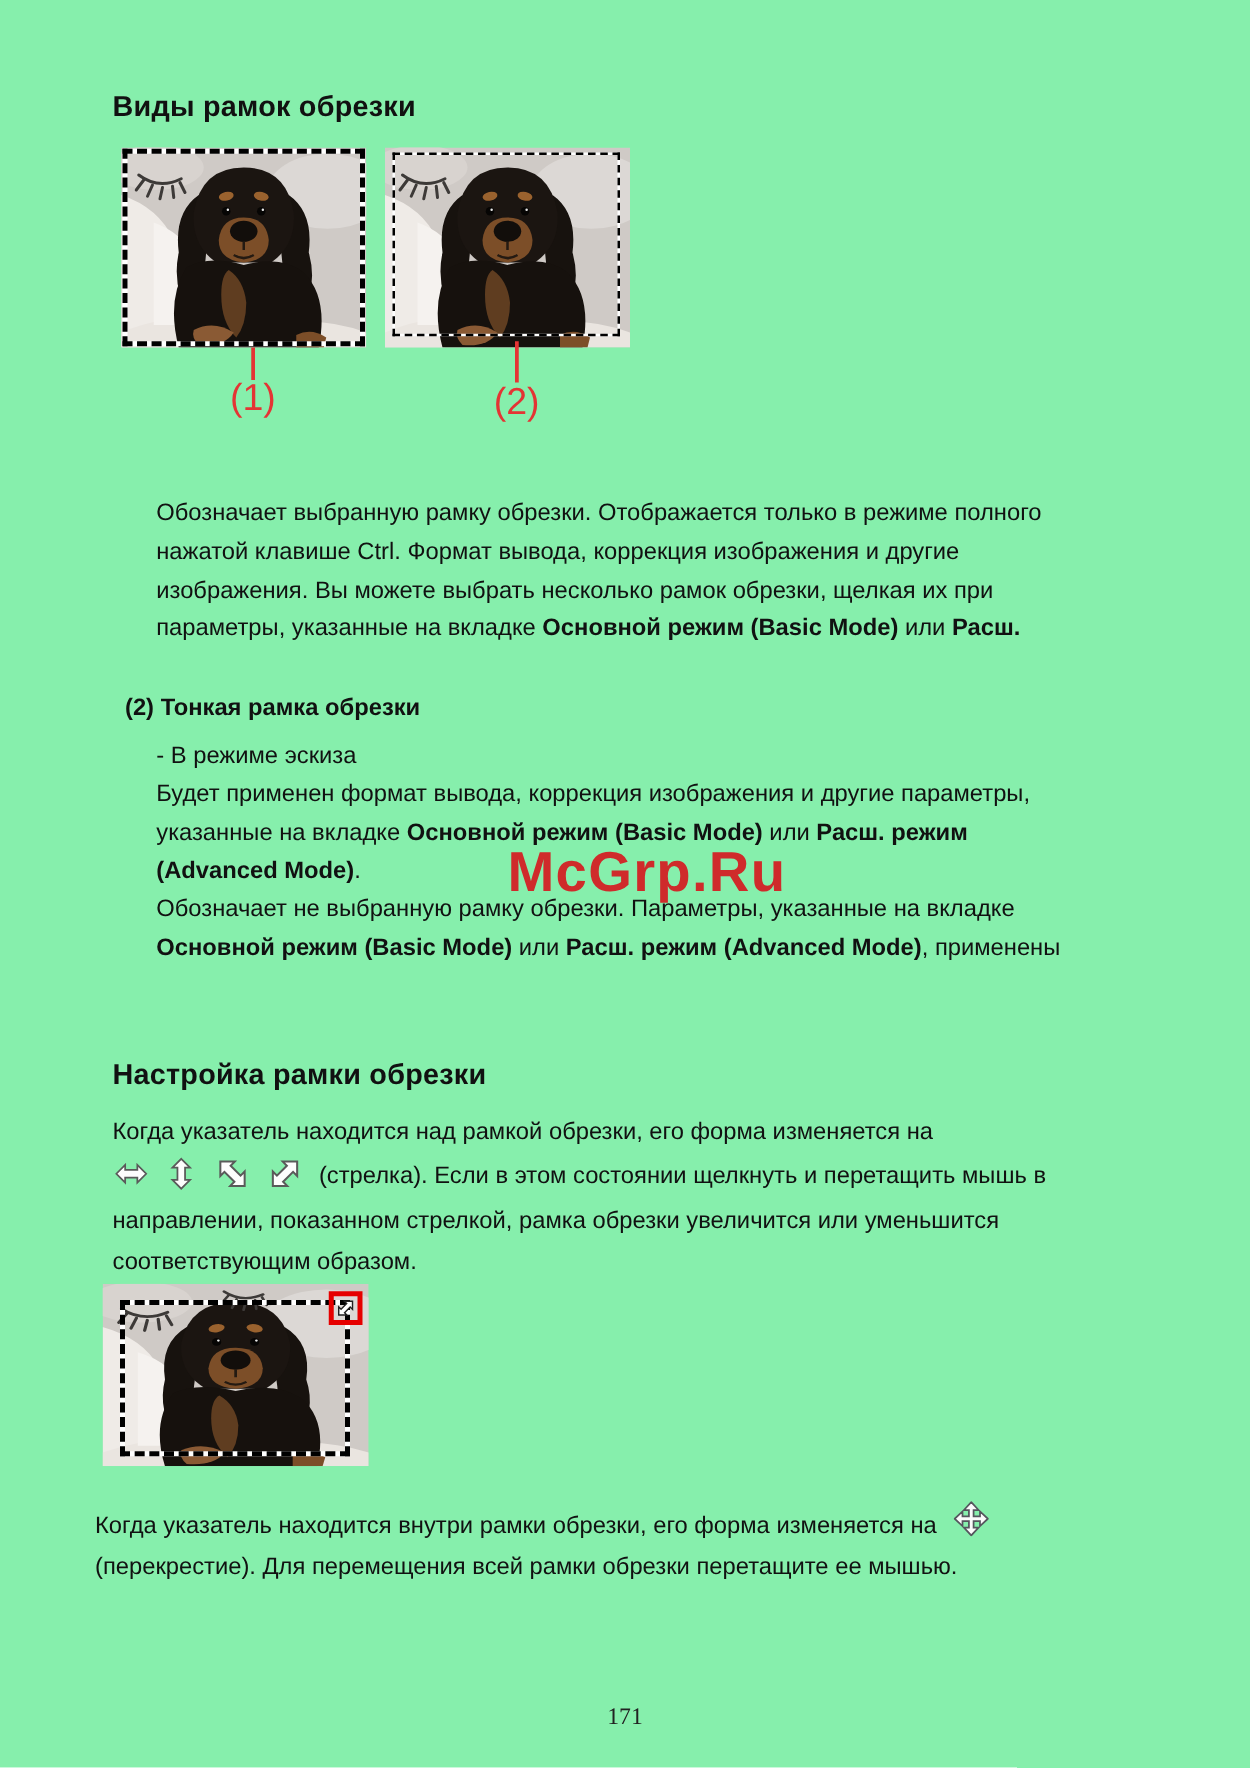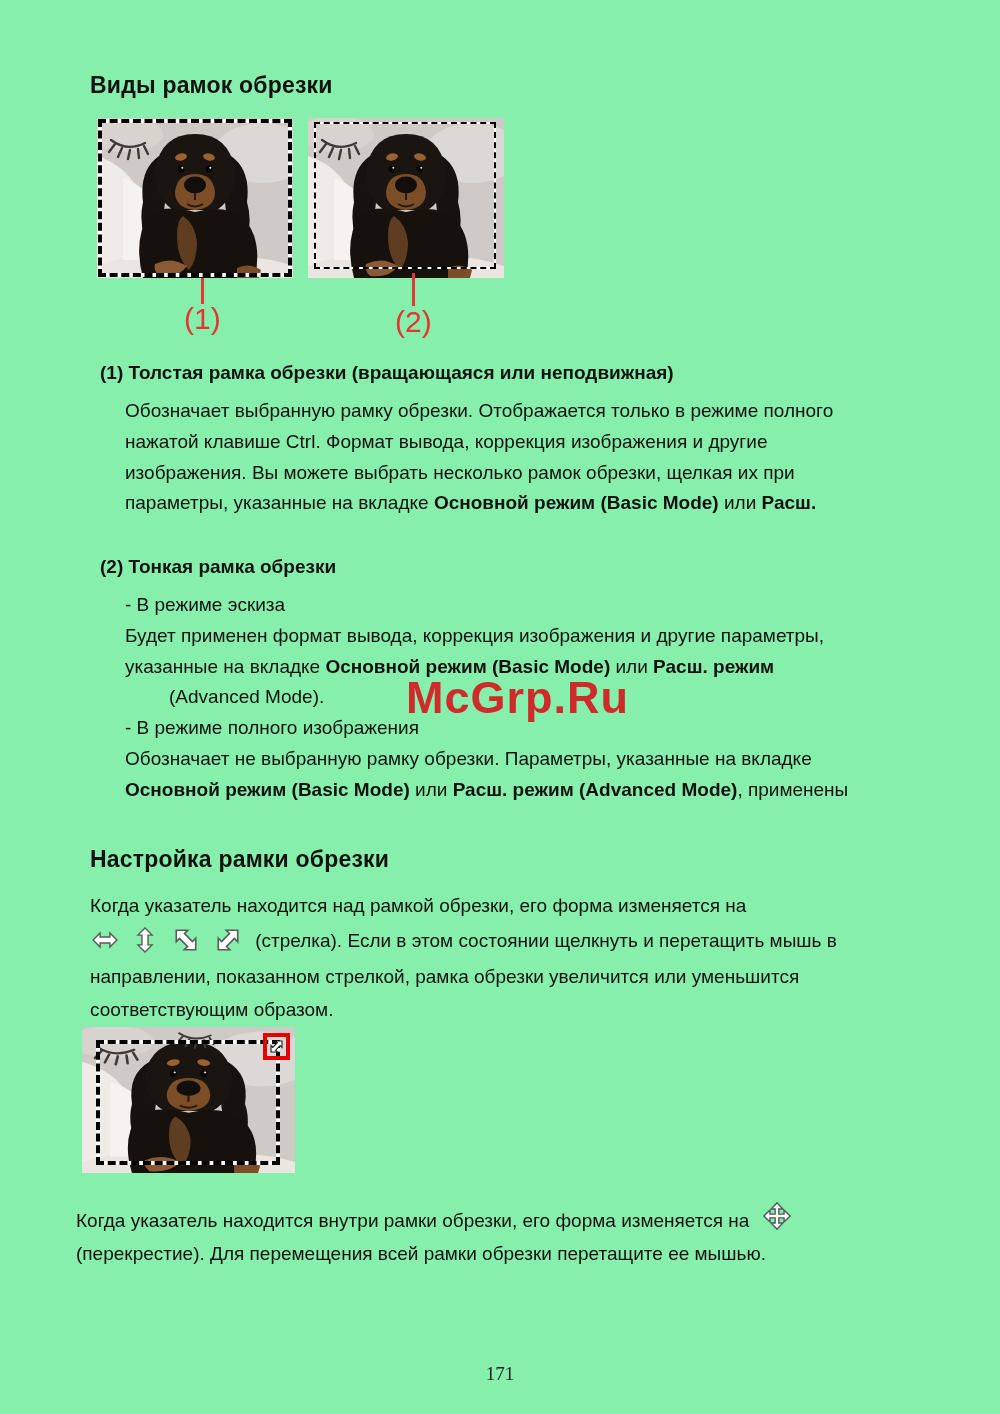--- a/index.html
+++ b/index.html
@@ -97,35 +97,33 @@
         <use href="#dogscene"></use>
       </svg>
     <div class="frame thin" style="left:6px; top:4px; right:8px; bottom:9px;"></div>
   </div>
 
   <div class="redline" style="left:201px; top:278px; height:26px;"></div>
   <div class="redlabel" style="left:184px; top:302px;">(1)</div>
   <div class="redline" style="left:412px; top:273px; height:33px;"></div>
   <div class="redlabel" style="left:395px; top:305px;">(2)</div>
 
-  <div class="abs item-head" style="left:100px; top:362px;">(1) Толстая рамка обрезки (вращающаяся или неподвижная)</div>
   <div class="abs body-text" style="left:125px; top:396px;">
       <div class="tl"><span>Обозначает выбранную рамку обрезки. Отображается только в режиме полного</span></div>
       <div class="tl"><span>нажатой клавише Ctrl. Формат вывода, коррекция изображения и другие</span></div>
       <div class="tl"><span>изображения. Вы можете выбрать несколько рамок обрезки, щелкая их при</span></div>
       <div class="tl"><span>параметры, указанные на вкладке </span><span style="font-weight: bold;">Основной режим (Basic Mode)</span><span> или </span><span style="font-weight: bold;">Расш.</span></div>
     </div>
 
   <div class="abs item-head" style="left:100px; top:556px;">(2) Тонкая рамка обрезки</div>
   <div class="abs body-text" style="left:125px; top:590px;">
       <div class="tl"><span>- В режиме эскиза</span></div>
       <div class="tl"><span>Будет применен формат вывода, коррекция изображения и другие параметры,</span></div>
       <div class="tl"><span>указанные на вкладке </span><span style="font-weight: bold;">Основной режим (Basic Mode)</span><span> или </span><span style="font-weight: bold;">Расш. режим</span></div>
-      <div class="tl"><span style="font-weight: normal; margin-left: 44px;">(Advanced Mode)</span><span>.</span></div>
-      <div class="tl"><span>- В режиме полного изображения</span></div>
+      <div class="tl"><span style="font-weight: bold;">(Advanced Mode)</span><span>.</span></div>
       <div class="tl"><span>Обозначает не выбранную рамку обрезки. Параметры, указанные на вкладке</span></div>
       <div class="tl"><span style="font-weight: bold;">Основной режим (Basic Mode)</span><span> или </span><span style="font-weight: bold;">Расш. режим (Advanced Mode)</span><span>, применены</span></div>
     </div>
 
   <div class="watermark" style="left:406px; top:672px;">McGrp.Ru</div>
 
   <div class="abs h1" style="left:90px; top:846px;">Настройка рамки обрезки</div>
 
   <div class="abs para" style="left:90px; top:889px;">
     <div class="tline">Когда указатель находится над рамкой обрезки, его форма изменяется на</div>

